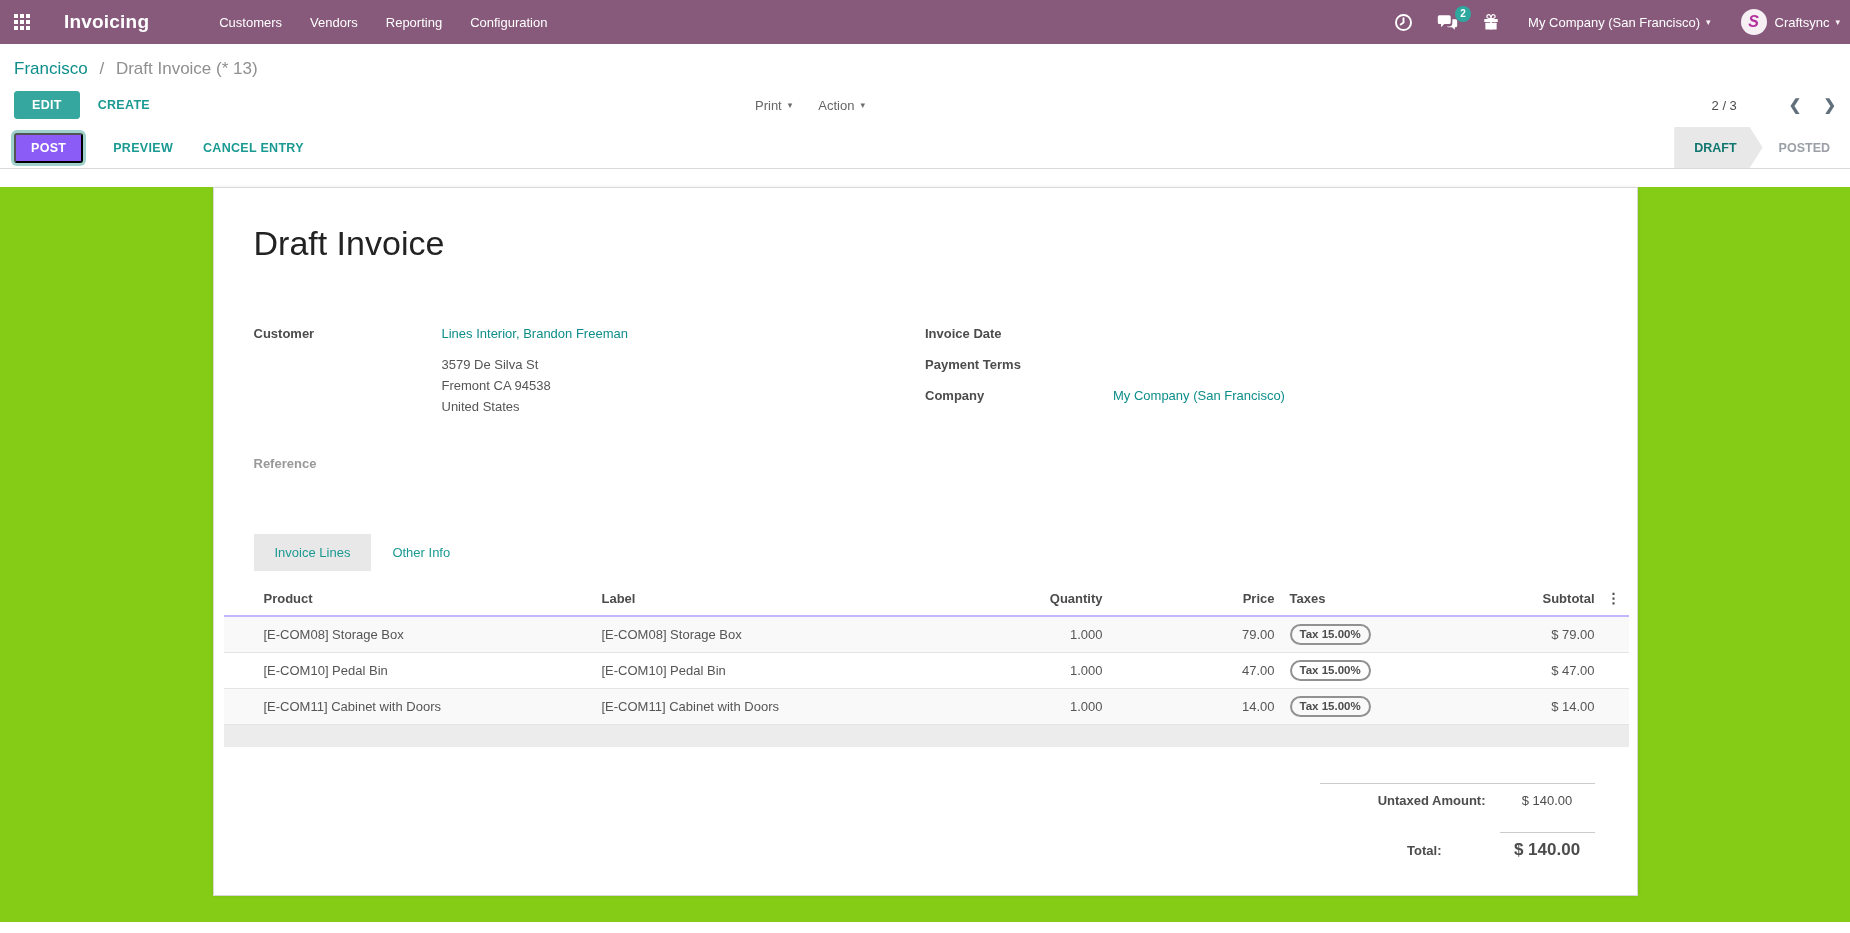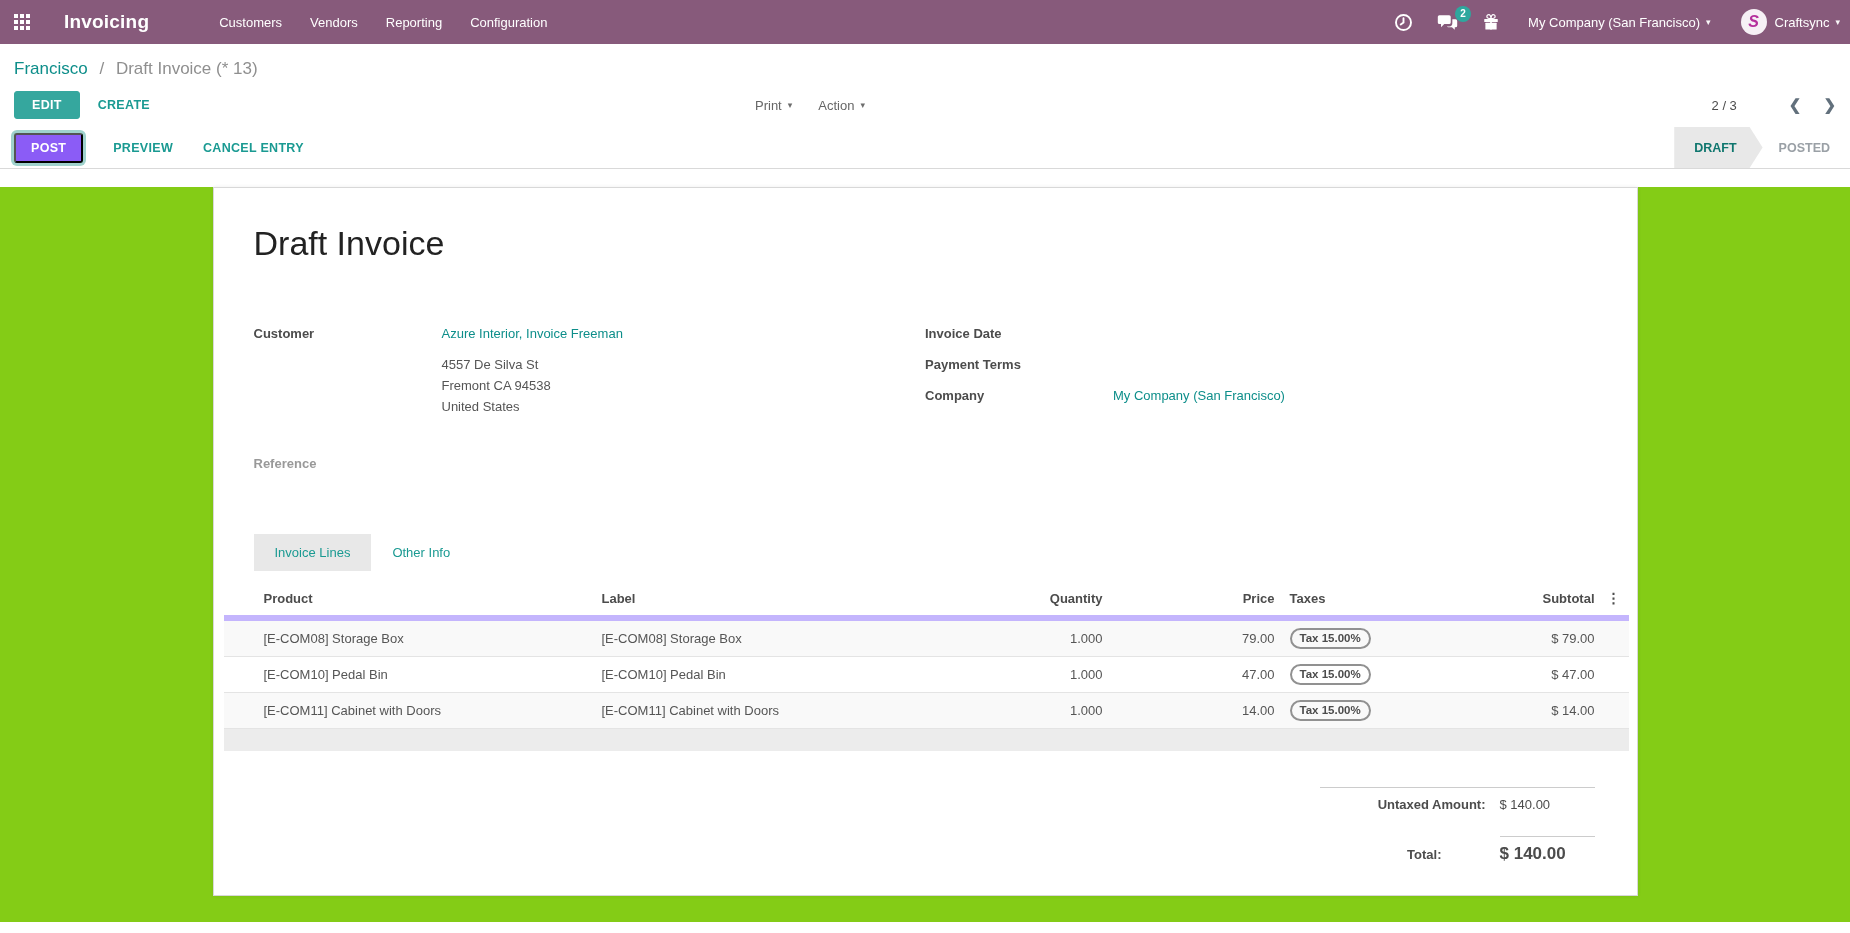--- a/index.html
+++ b/index.html
@@ -60,36 +60,36 @@
   .field-value { color: #555; line-height: 21px; }
   .link { color: #0d8e8a; cursor: pointer; }
   .addr-block { margin-left: 188px; color: #555; line-height: 21px; }
   .reference-row { margin-top: 36px; }
 
   .tabs { display: flex; margin-top: 50px; }
   .tab { padding: 11px 21px; color: #1a9a92; font-size: 13px; cursor: pointer; }
   .tab.active { background: #e8e8e8; }
 
   .lines-table { table-layout: fixed; width: 1405px; margin-left: -30px; border-collapse: collapse; font-size: 13px; color: #555; margin-top: 10px; }
-  .lines-table th { text-align: left; font-weight: bold; color: #4c4c4c; padding: 9px 10px; border-bottom: 6px solid #c4b5fd; }
+  .lines-table th { text-align: left; font-weight: bold; color: #4c4c4c; padding: 9px 10px; border-bottom: 2px solid #c4b5fd; }
   .lines-table td { padding: 7px 10px; border-bottom: 1px solid #e4e4e4; }
   .lines-table th.first, .lines-table td.first { padding-left: 40px; }
   .lines-table .num { text-align: right; padding-right: 2px; }
   .lines-table .taxcol { padding-left: 13px; }
   .lines-table tbody tr.stripe-1 { background: #f9f9f9; }
   .kebab { color: #777; font-size: 14px; text-align: right; padding-right: 6px; cursor: pointer; }
   .tax-pill { display: inline-block; border: 2px solid #919191; border-radius: 12px; padding: 0 8px; line-height: 17px; font-size: 11.5px; font-weight: bold; color: #4c4c4c; background: transparent; }
   .empty-stripe td { background: #ececec; height: 22px; padding: 0; border-bottom: none; }
 
   .totals { width: 275px; margin-left: auto; margin-right: 2px; margin-top: 36px; }
   .totals-row { display: flex; align-items: baseline; }
   .totals-row.first { border-top: 1px solid #ccc; padding-top: 9px; }
   .totals-row.last { margin-top: 24px; gap: 44px; }
   .t-label { flex: 1; text-align: right; font-weight: bold; color: #4c4c4c; padding-right: 14px; }
-  .t-value { width: 95px; text-align: left; color: #4c4c4c; }
+  .t-value { width: 95px; text-align: center; color: #4c4c4c; }
   .totals-row.last .t-value { border-top: 1px solid #ccc; padding-top: 7px; font-size: 17px; font-weight: bold; }
 
   svg { display: block; }
 </style>
 </head>
 <body>
 
 <div class="topbar">
   <div class="apps-grid">
     <span></span>
@@ -183,24 +183,24 @@
 
 <div class="content">
   <div class="sheet">
 
     <div class="sheet-title">Draft Invoice</div>
 
     <div class="info-grid">
       <div class="info-col">
         <div class="field-row">
           <div class="field-label">Customer</div>
-          <div class="field-value link">Azure Interior, Invoice Freeman</div>
+          <div class="field-value link">Lines Interior, Brandon Freeman</div>
         </div>
         <div class="addr-block">
-          <div>4557 De Silva St</div>
+          <div>3579 De Silva St</div>
           <div>Fremont CA 94538</div>
           <div>United States</div>
         </div>
         <div class="field-row reference-row">
           <div class="field-label muted">Reference</div>
           <div class="field-value"></div>
         </div>
       </div>
       <div class="info-col">
         <div class="field-row">

